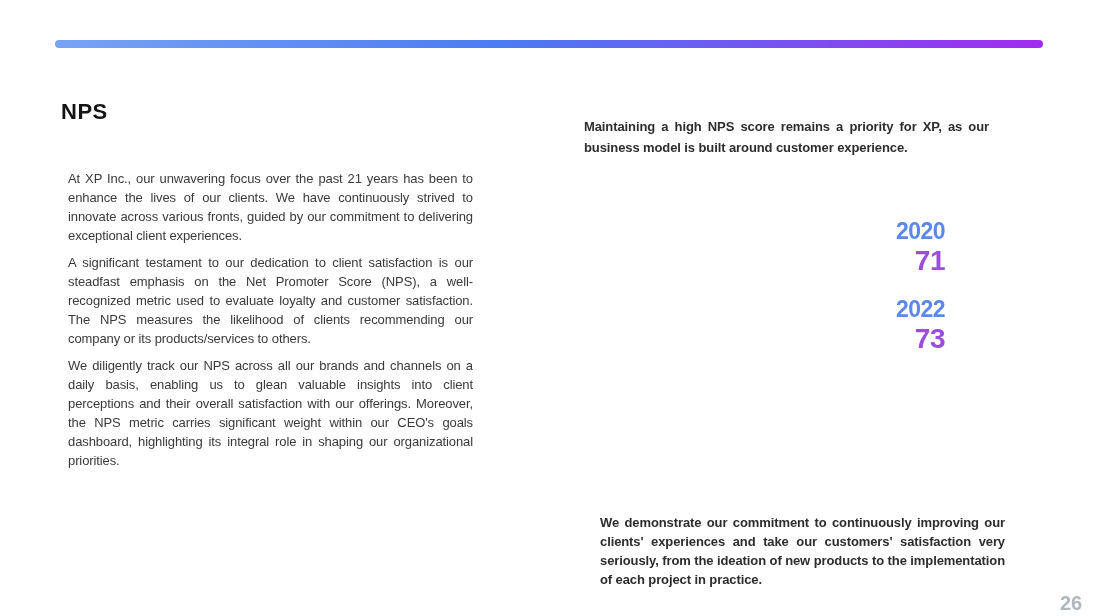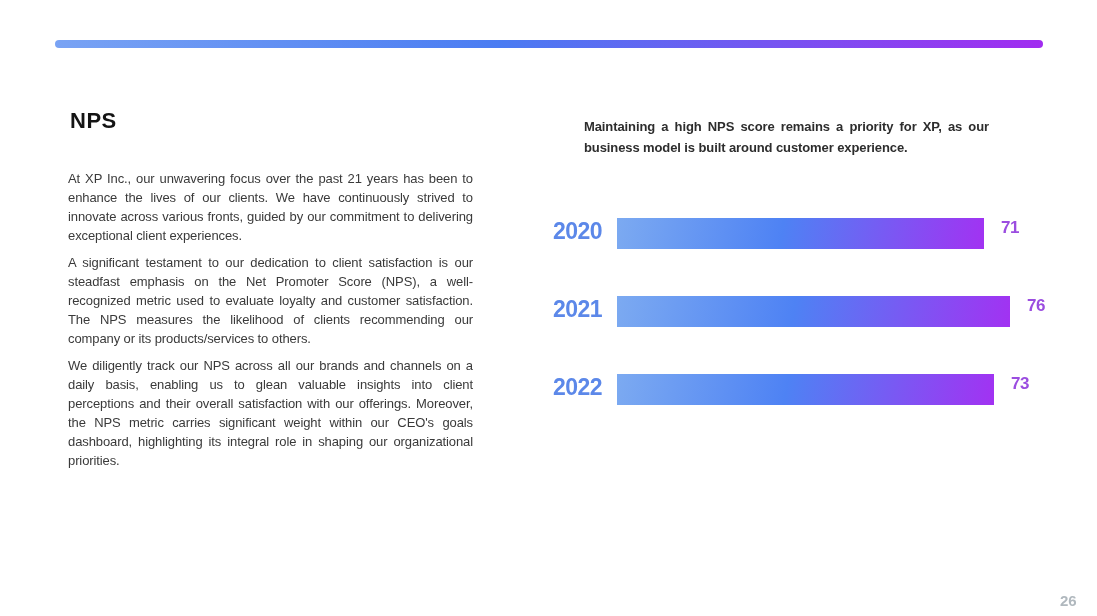--- a/index.html
+++ b/index.html
@@ -20,21 +20,21 @@
     left: 55px;
     top: 40px;
     width: 988px;
     height: 8px;
     border-radius: 4px;
   }
   .page-title {
     position: absolute;
     left: 61px;
     top: 99px;
-    margin: 9px;
+    margin: 0;
     font-size: 22px;
     font-weight: 700;
     color: #141414;
     letter-spacing: 0.5px;
   }
   .left-text {
     position: absolute;
     left: 60px;
     top: 161px;
     width: 421px;
@@ -57,57 +57,58 @@
     text-align: justify;
     letter-spacing: -0.1px;
   }
   .chart {
     position: absolute;
     left: 553px;
     top: 218px;
   }
   .chart-row {
     display: flex;
-    align-items: flex-start;
+    align-items: flex-end;
     height: 31px;
     margin-bottom: 47px;
+    flex-direction: column;
   }
   .year-label {
     width: 49px;
     font-size: 23px;
     font-weight: 700;
     letter-spacing: -0.5px;
   }
   .bar {
     height: 31px;
     margin-left: 15px;
   }
   .value-label {
     margin-left: 17px;
-    font-size: 17px;
+    font-size: 28px;
     font-weight: 700;
     letter-spacing: -0.5px;
   }
   .right-outro {
     position: absolute;
     left: 600px;
     top: 513px;
     width: 405px;
     font-size: 13px;
     font-weight: 700;
     line-height: 19px;
     color: #2d2d2d;
     text-align: justify;
     letter-spacing: -0.1px;
   }
   .page-number {
     position: absolute;
     left: 1060px;
     top: 592px;
-    font-size: 15px;
+    font-size: 20px;
     font-weight: 700;
     color: #b0b8be;
   }
 </style>
 </head>
 <body>
 
 <div class="slide">
 
   <div class="accent-bar" style="background: linear-gradient(90deg, rgb(121, 163, 244) 0%, rgb(74, 124, 242) 45%, rgb(161, 44, 240) 100%);"></div>
@@ -122,27 +123,23 @@
 
   <div class="right-intro">Maintaining a high NPS score remains a priority for XP, as our business model is built around customer experience.</div>
 
   <div class="chart" id="chart">
       <div class="chart-row">
         <div class="year-label" style="color: rgb(92, 136, 233);">2020</div>
         <div class="bar" style="width: 367px; background: linear-gradient(100deg, rgb(124, 170, 241) 0%, rgb(78, 130, 244) 45%, rgb(162, 50, 242) 100%);"></div>
         <div class="value-label" style="color: rgb(155, 77, 224);">71</div>
       </div>
       <div class="chart-row">
-        <div class="year-label" style="color: rgb(92, 136, 233);">2021</div>
-        <div class="bar" style="width: 393px; background: linear-gradient(100deg, rgb(124, 170, 241) 0%, rgb(78, 130, 244) 45%, rgb(162, 50, 242) 100%);"></div>
-        <div class="value-label" style="color: rgb(155, 77, 224);">76</div>
-      </div>
-      <div class="chart-row">
         <div class="year-label" style="color: rgb(92, 136, 233);">2022</div>
         <div class="bar" style="width: 377px; background: linear-gradient(100deg, rgb(124, 170, 241) 0%, rgb(78, 130, 244) 45%, rgb(162, 50, 242) 100%);"></div>
         <div class="value-label" style="color: rgb(155, 77, 224);">73</div>
       </div>
     </div>
 
+  <div class="right-outro">We demonstrate our commitment to continuously improving our clients' experiences and take our customers' satisfaction very seriously, from the ideation of new products to the implementation of each project in practice.</div>
 
   <div class="page-number">26</div>
 
 </div>
 
 </body></html>

